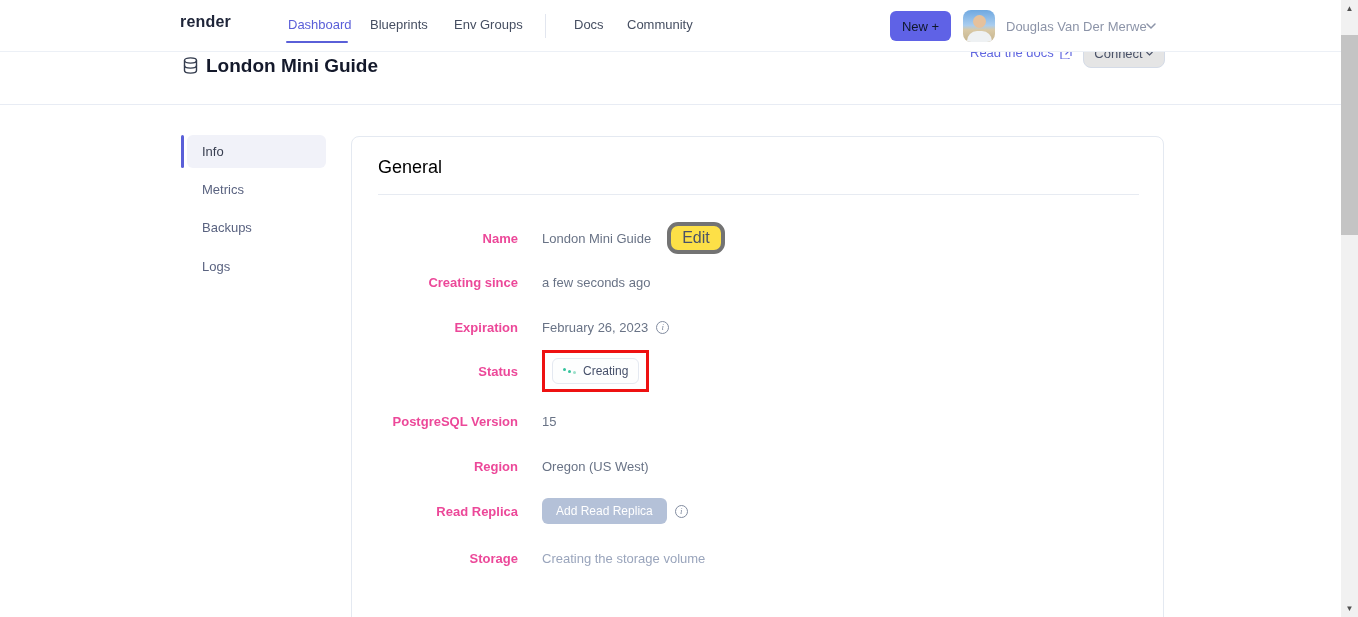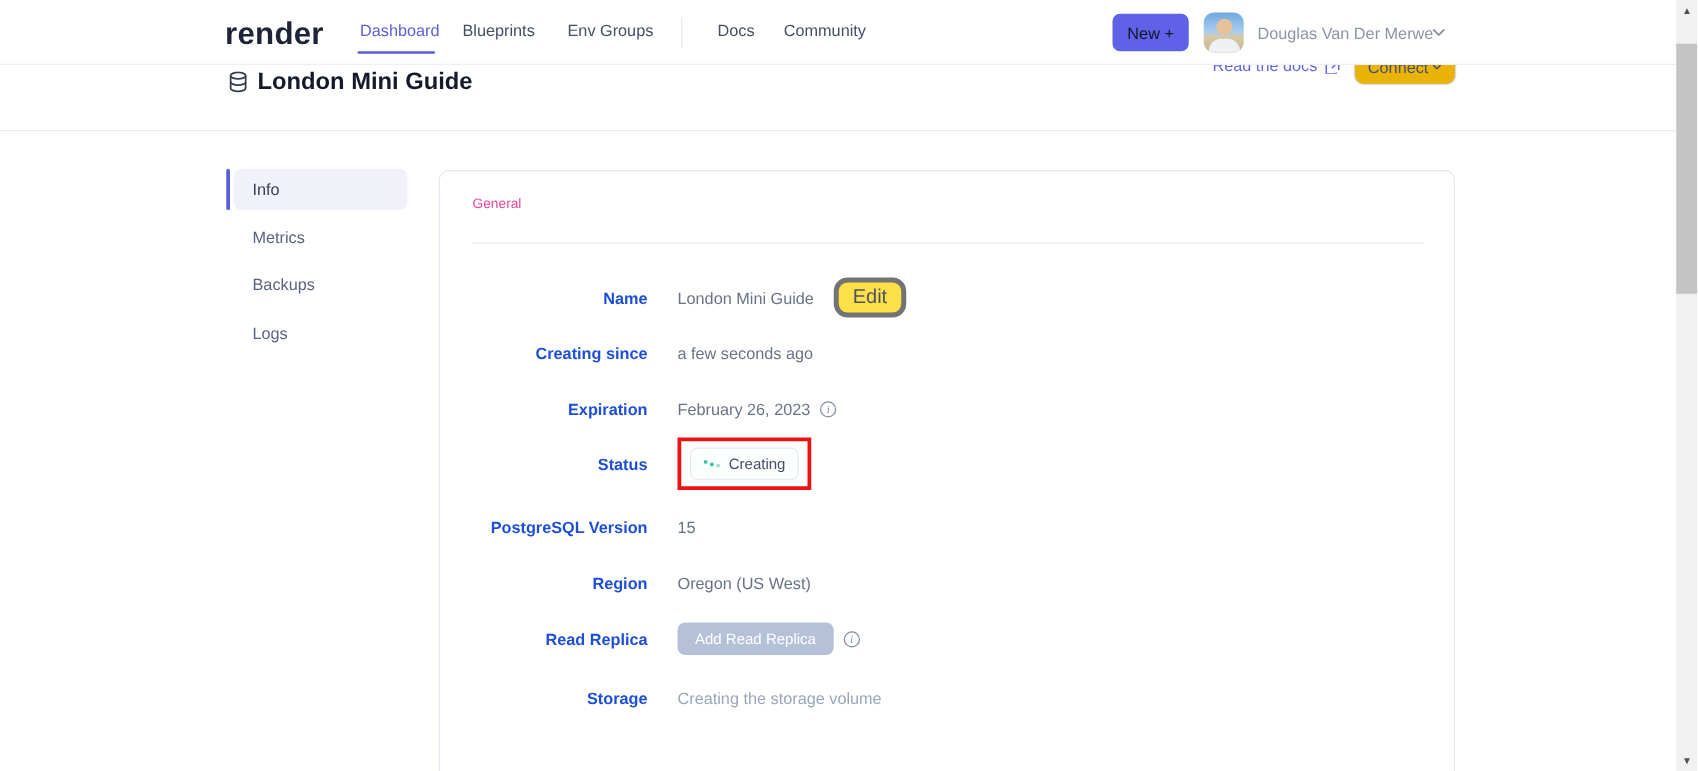--- a/index.html
+++ b/index.html
@@ -2,21 +2,21 @@
 <html><head>
 <meta charset="utf-8">
 <style>
   * { margin:0; padding:0; box-sizing:border-box; }
   html,body { width:1358px; height:617px; background:#fff; font-family:"Liberation Sans", sans-serif; }
   #canvas { position:relative; width:1358px; height:617px; overflow:hidden; background:#fff; }
 
   
   .navbar { position:absolute; top:0; left:0; width:1341px; height:52px; background:#fff;
             border-bottom:1px solid #ecf0f6; z-index:30; }
-  .logo { position:absolute; left:180px; top:13px; font-size:25px; font-weight:700; color:#1e2438; letter-spacing:.2px; }
+  .logo { position:absolute; left:180px; top:13px; font-size:16px; font-weight:700; color:#1e2438; letter-spacing:.2px; }
   .nav-link { position:absolute; top:17px; font-size:13px; color:#454e61; cursor:pointer; white-space:nowrap; }
   .nav-link.active { color:#5a5fd8; }
   .nav-underline { position:absolute; left:286px; top:41px; width:62px; height:2px; background:#5a5fd8; border-radius:1px; }
   .nav-divider { position:absolute; left:545px; top:14px; width:1px; height:24px; background:#e2e6ef; }
   .new-btn { position:absolute; left:890px; top:11px; width:61px; height:30px; background:#5f62e6;
              border-radius:6px; color:#0f172a; font-size:13px; display:flex; align-items:center; justify-content:center;
              gap:4px; cursor:pointer; }
   .avatar { position:absolute; left:963px; top:10px; width:32px; height:32px; border-radius:8px; overflow:hidden;
             background:linear-gradient(180deg,#6fa8e0 0%,#a9cdef 48%,#d9c9a6 62%,#c6b48d 100%); }
   .avatar .head { position:absolute; left:10px; top:5px; width:13px; height:13px; border-radius:50%; background:#e6c19c; }
@@ -26,37 +26,37 @@
 
   
   .page-header { position:absolute; top:52px; left:0; width:1341px; height:53px; background:#fff;
                  border-bottom:1px solid #e8ecf4; overflow:hidden; z-index:20; }
   .page-title-wrap { position:absolute; left:183px; top:1px; display:flex; align-items:center; gap:8px; height:26px; }
   .page-title { font-size:19px; font-weight:700; color:#14192b; }
   .db-icon { width:15px; height:18px; }
   .docs-link { position:absolute; left:970px; top:-7px; display:flex; align-items:center; gap:6px;
                font-size:13px; color:#6268e0; cursor:pointer; }
   .connect-btn { position:absolute; left:1083px; top:-14px; width:82px; height:30px; border:1px solid #d4dbe7;
-                 border-radius:8px; background:#eab308; color:#4a5268; font-size:13px;
+                 border-radius:8px; background:#e5e5e5; color:#4a5268; font-size:13px;
                  display:flex; align-items:center; justify-content:center; gap:2px; cursor:pointer; }
 
   
   .side-activebar { position:absolute; left:181px; top:135px; width:3px; height:33px; background:#5a5fd8; border-radius:2px; }
   .side-item { position:absolute; left:187px; width:139px; height:33px; display:flex; align-items:center;
                padding-left:15px; font-size:13px; color:#5a6380; border-radius:6px; cursor:pointer; }
   .side-item.active { background:#f1f2f9; color:#3a4052; }
 
   
   .card { position:absolute; left:351px; top:136px; width:813px; height:500px; background:#fff;
           border:1px solid #e4e9f1; border-radius:8px; }
-  .card-heading { position:absolute; left:26px; top:20px; font-size:11px; color:#ec4899; }
+  .card-heading { position:absolute; left:26px; top:20px; font-size:18px; color:#000000; }
   .card-divider { position:absolute; left:26px; top:57px; width:761px; height:1px; background:#e7ebf2; }
 
   .row { position:absolute; left:26px; right:26px; height:30px; display:flex; align-items:center; }
-  .row .lbl { width:140px; text-align:right; font-size:13px; font-weight:700; color:#1d4ed8; flex:0 0 140px; }
+  .row .lbl { width:140px; text-align:right; font-size:13px; font-weight:700; color:#ec4899; flex:0 0 140px; }
   .row .gap { flex:0 0 24px; }
   .row .val { font-size:13px; color:#697386; }
   .row .val.muted { color:#9aa5bc; }
 
   .edit-btn { margin-left:16px; padding:3px 11px; font-size:16px; color:#4a5268; background:#fde047;
               border:4px solid #737373; border-radius:11px; cursor:pointer; }
   .info-icon { margin-left:8px; width:13px; height:13px; border:1px solid #828ca0; border-radius:50%;
                color:#828ca0; font-size:9px; line-height:11px; text-align:center; display:inline-block;
                font-family:"Liberation Serif", serif; font-style:italic; }
 

